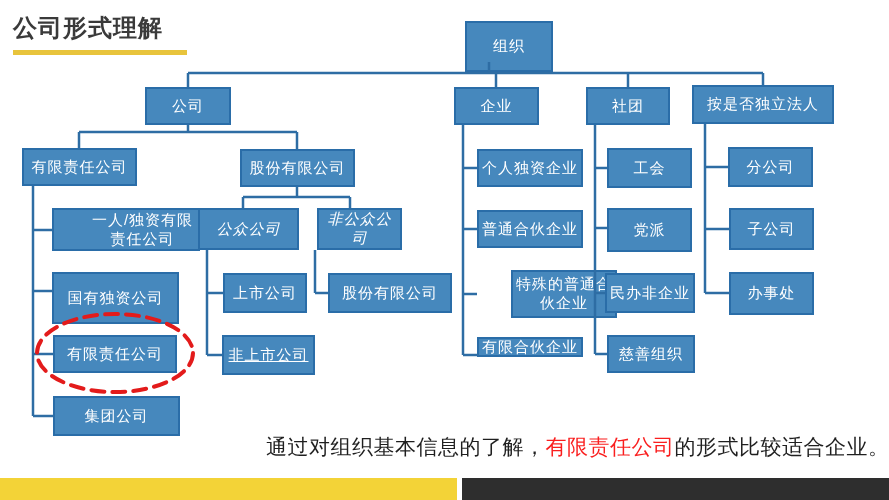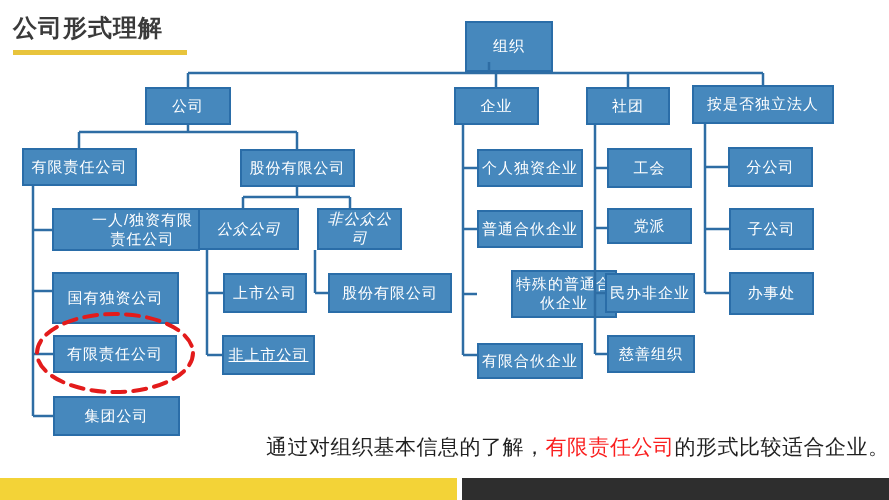--- a/index.html
+++ b/index.html
@@ -71,23 +71,23 @@
       <div class="node" style="left: 53px; top: 335px; width: 124px; height: 38px;">有限责任公司</div>
       <div class="node" style="left: 53px; top: 396px; width: 127px; height: 40px;">集团公司</div>
       <div class="node" style="left: 198px; top: 208px; width: 101px; height: 42px; font-style: italic;">公众公司</div>
       <div class="node" style="left: 317px; top: 208px; width: 85px; height: 42px; font-style: italic;">非公众公司</div>
       <div class="node" style="left: 223px; top: 273px; width: 84px; height: 40px;">上市公司</div>
       <div class="node" style="left: 328px; top: 273px; width: 124px; height: 40px;">股份有限公司</div>
       <div class="node" style="left: 222px; top: 335px; width: 93px; height: 40px; text-decoration: underline;">非上市公司</div>
       <div class="node" style="left: 477px; top: 149px; width: 106px; height: 38px;">个人独资企业</div>
       <div class="node" style="left: 477px; top: 210px; width: 106px; height: 38px;">普通合伙企业</div>
       <div class="node" style="left: 477px; top: 270px; width: 106px; height: 48px; margin-left: 34px;">特殊的普通合伙企业</div>
-      <div class="node" style="left: 477px; top: 337px; width: 106px; height: 36px; margin-top: 6px;">有限合伙企业</div>
+      <div class="node" style="left: 477px; top: 337px; width: 106px; height: 20px;">有限合伙企业</div>
       <div class="node" style="left: 607px; top: 148px; width: 85px; height: 40px;">工会</div>
-      <div class="node" style="left: 607px; top: 208px; width: 85px; height: 36px;">党派</div>
+      <div class="node" style="left: 607px; top: 208px; width: 85px; height: 44px;">党派</div>
       <div class="node" style="left: 605px; top: 273px; width: 90px; height: 40px;">民办非企业</div>
       <div class="node" style="left: 607px; top: 335px; width: 88px; height: 38px;">慈善组织</div>
       <div class="node" style="left: 728px; top: 147px; width: 85px; height: 40px;">分公司</div>
       <div class="node" style="left: 729px; top: 208px; width: 85px; height: 42px;">子公司</div>
       <div class="node" style="left: 729px; top: 272px; width: 85px; height: 43px;">办事处</div>
     </div>
 
   <svg class="connector-layer" viewBox="0 0 889 500" xmlns="http://www.w3.org/2000/svg">
       <polyline points="489,62 489,73"></polyline>
       <polyline points="188,73 763,73"></polyline>

